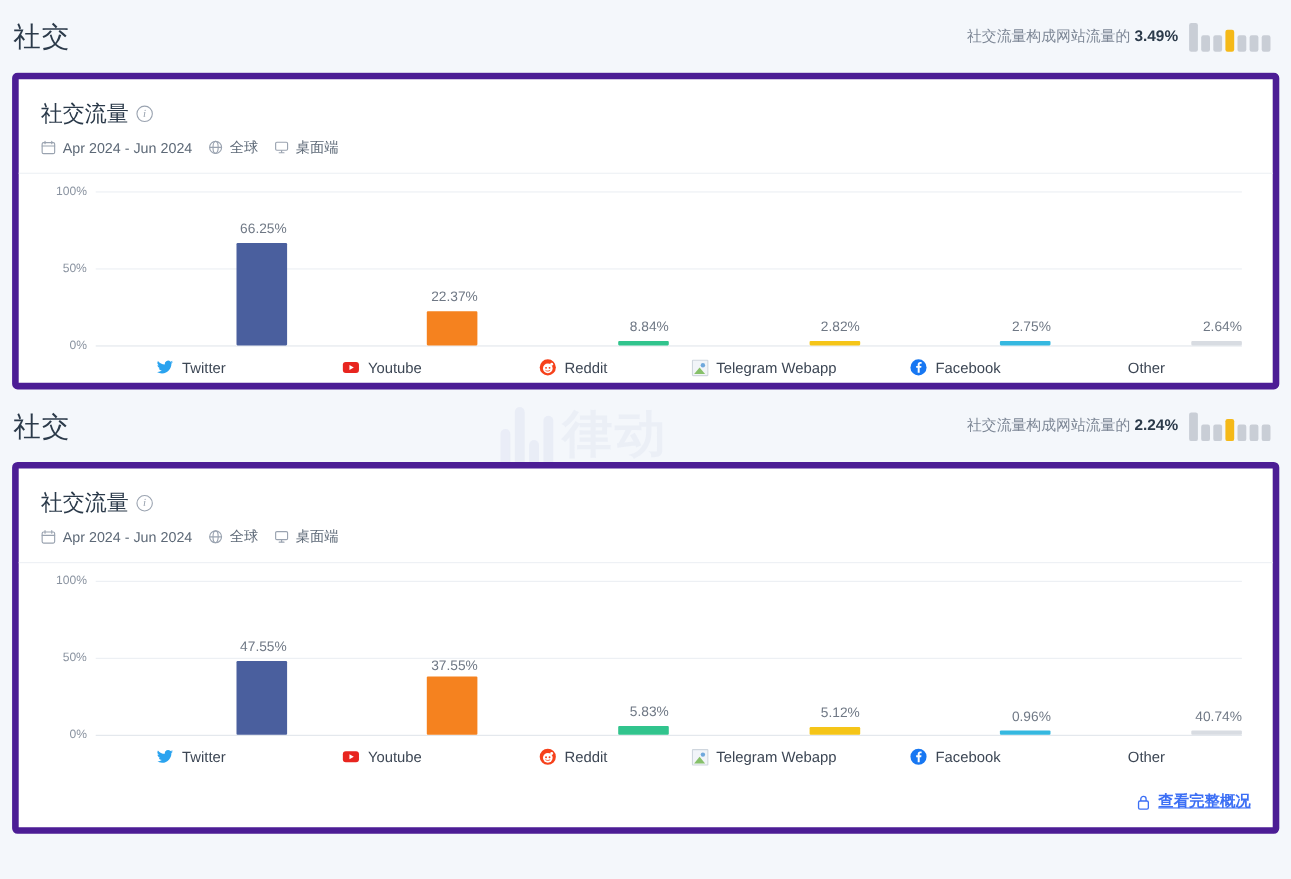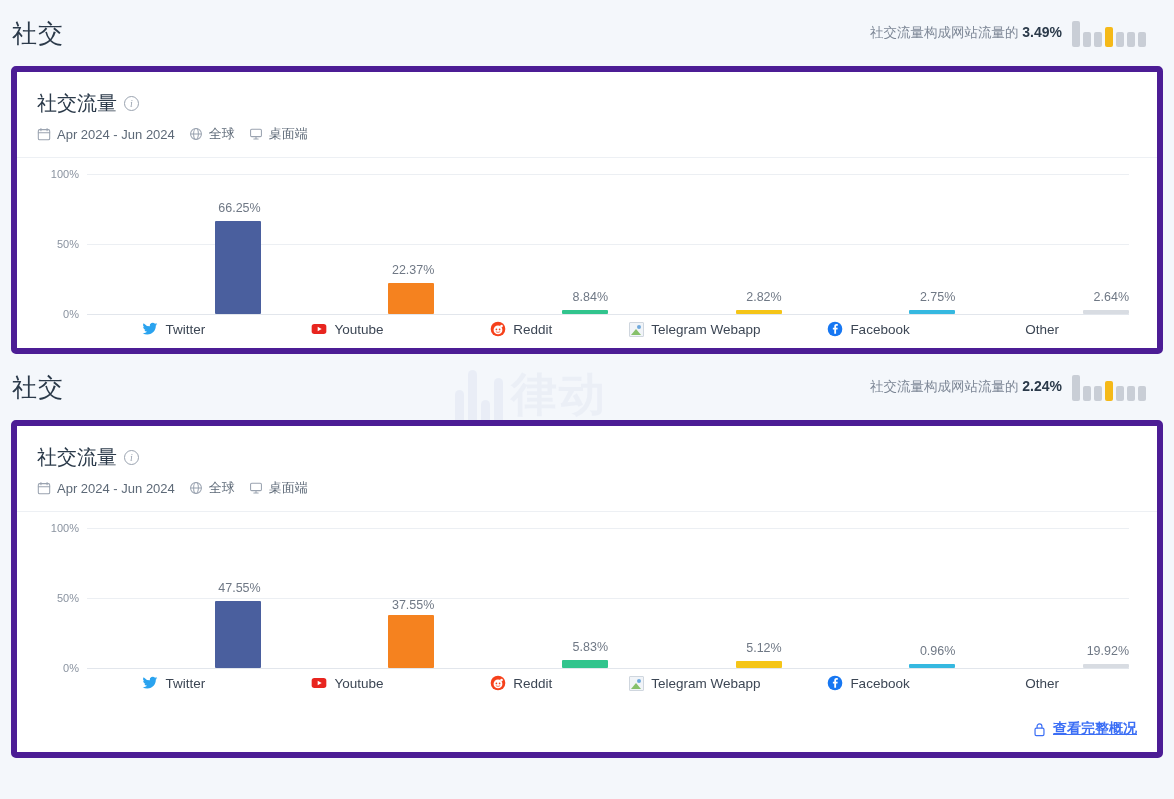--- a/index.html
+++ b/index.html
@@ -30,21 +30,21 @@
   .wm-bars i:nth-child(4) { height: 52px; }
   .wm-text { color: #e3e8f3; font-size: 46px; font-weight: 700; line-height: 52px; letter-spacing: 2px; }
   .wm-sub  { color: #e9edf6; font-size: 15px; font-weight: 700; letter-spacing: 5px; margin-top: 2px; }
   .wm-col { display: flex; flex-direction: column; }
 
   
   .section-head {
     position: relative; z-index: 2;
     height: 66px;
     display: flex; align-items: center; justify-content: space-between;
-    padding: 0 28px 0 12px;
+    padding: 0 19px 0 12px;
     background: #f4f7fb;
   }
   .section-head.transparent { background: transparent; }
   .sec-title { font-size: 25px; color: #2b3a4a; font-weight: 400; letter-spacing: 1px; }
   .sec-right { display: flex; align-items: center; gap: 10px; }
   .sec-note { font-size: 13.5px; color: #7d8796; }
   .sec-note b { color: #2b3a4a; font-weight: 700; font-size: 14px; }
 
   .mini-bars { display: flex; align-items: flex-end; gap: 3px; height: 28px; }
   .mini-bars i { display: block; width: 8px; border-radius: 2px; background: #c9ced6; }
@@ -82,21 +82,21 @@
   .ytick {
     position: absolute; right: calc(100% + 8px);
     font-size: 11px; color: #8a93a0; transform: translateY(-50%);
     white-space: nowrap;
   }
   .bars { position: absolute; left: 0; right: 0; bottom: 0; top: 0; display: flex; }
   .bcol { flex: 1; position: relative; display: flex; flex-direction: column; justify-content: flex-end; align-items: flex-end; }
   .bval { position: absolute; font-size: 12.5px; color: #6f7885; white-space: nowrap; }
   .bar { width: 46px; border-radius: 1px; }
 
-  .xaxis { display: flex; margin-left: 48px; margin-right: 6px; margin-top: 7px; }
+  .xaxis { display: flex; margin-left: 48px; margin-right: 6px; margin-top: 12px; }
   .xcell { flex: 1; display: flex; align-items: center; justify-content: center; gap: 7px; font-size: 13.5px; color: #3c4654; }
   .xicon { width: 16px; height: 16px; flex: none; display: block; }
 
   
   .broken {
     width: 15px; height: 15px; border: 1px solid #cfd6de; background: #f1f4f8;
     position: relative; border-radius: 1px; flex: none;
   }
   .broken::before {
     content: ""; position: absolute; left: 1px; bottom: 1px;
@@ -351,21 +351,21 @@
             </div>
             <div class="bcol">
               <div class="bval" style="bottom: 13.168px;">5.12%</div>
               <div class="bar" style="height: 7.168px; background: rgb(245, 197, 24);"></div>
             </div>
             <div class="bcol">
               <div class="bval" style="bottom: 10px;">0.96%</div>
               <div class="bar" style="height: 4px; background: rgb(53, 184, 224);"></div>
             </div>
             <div class="bcol">
-              <div class="bval" style="bottom: 10.186px;">19.92%</div>
+              <div class="bval" style="bottom: 10.186px;">40.74%</div>
               <div class="bar" style="height: 4.186px; background: rgb(216, 220, 226);"></div>
             </div>
           </div>
         </div>
       <div class="xaxis" id="xaxis-1">
           <div class="xcell">
             <svg class="xicon" viewBox="0 0 24 24" fill="#2aa3ef">
               <path d="M23 4.9a9 9 0 0 1-2.6.7 4.5 4.5 0 0 0 2-2.5 9 9 0 0 1-2.9 1.1A4.5 4.5 0 0 0 11.7 8a12.8 12.8 0 0 1-9.3-4.7 4.5 4.5 0 0 0 1.4 6 4.4 4.4 0 0 1-2-.6c0 2.2 1.5 4 3.6 4.4a4.5 4.5 0 0 1-2 .1 4.5 4.5 0 0 0 4.2 3.1A9 9 0 0 1 1 18.2a12.7 12.7 0 0 0 6.9 2c8.3 0 12.8-6.9 12.8-12.8v-.6A9 9 0 0 0 23 4.9z"></path>
             </svg>
             <span>Twitter</span>

